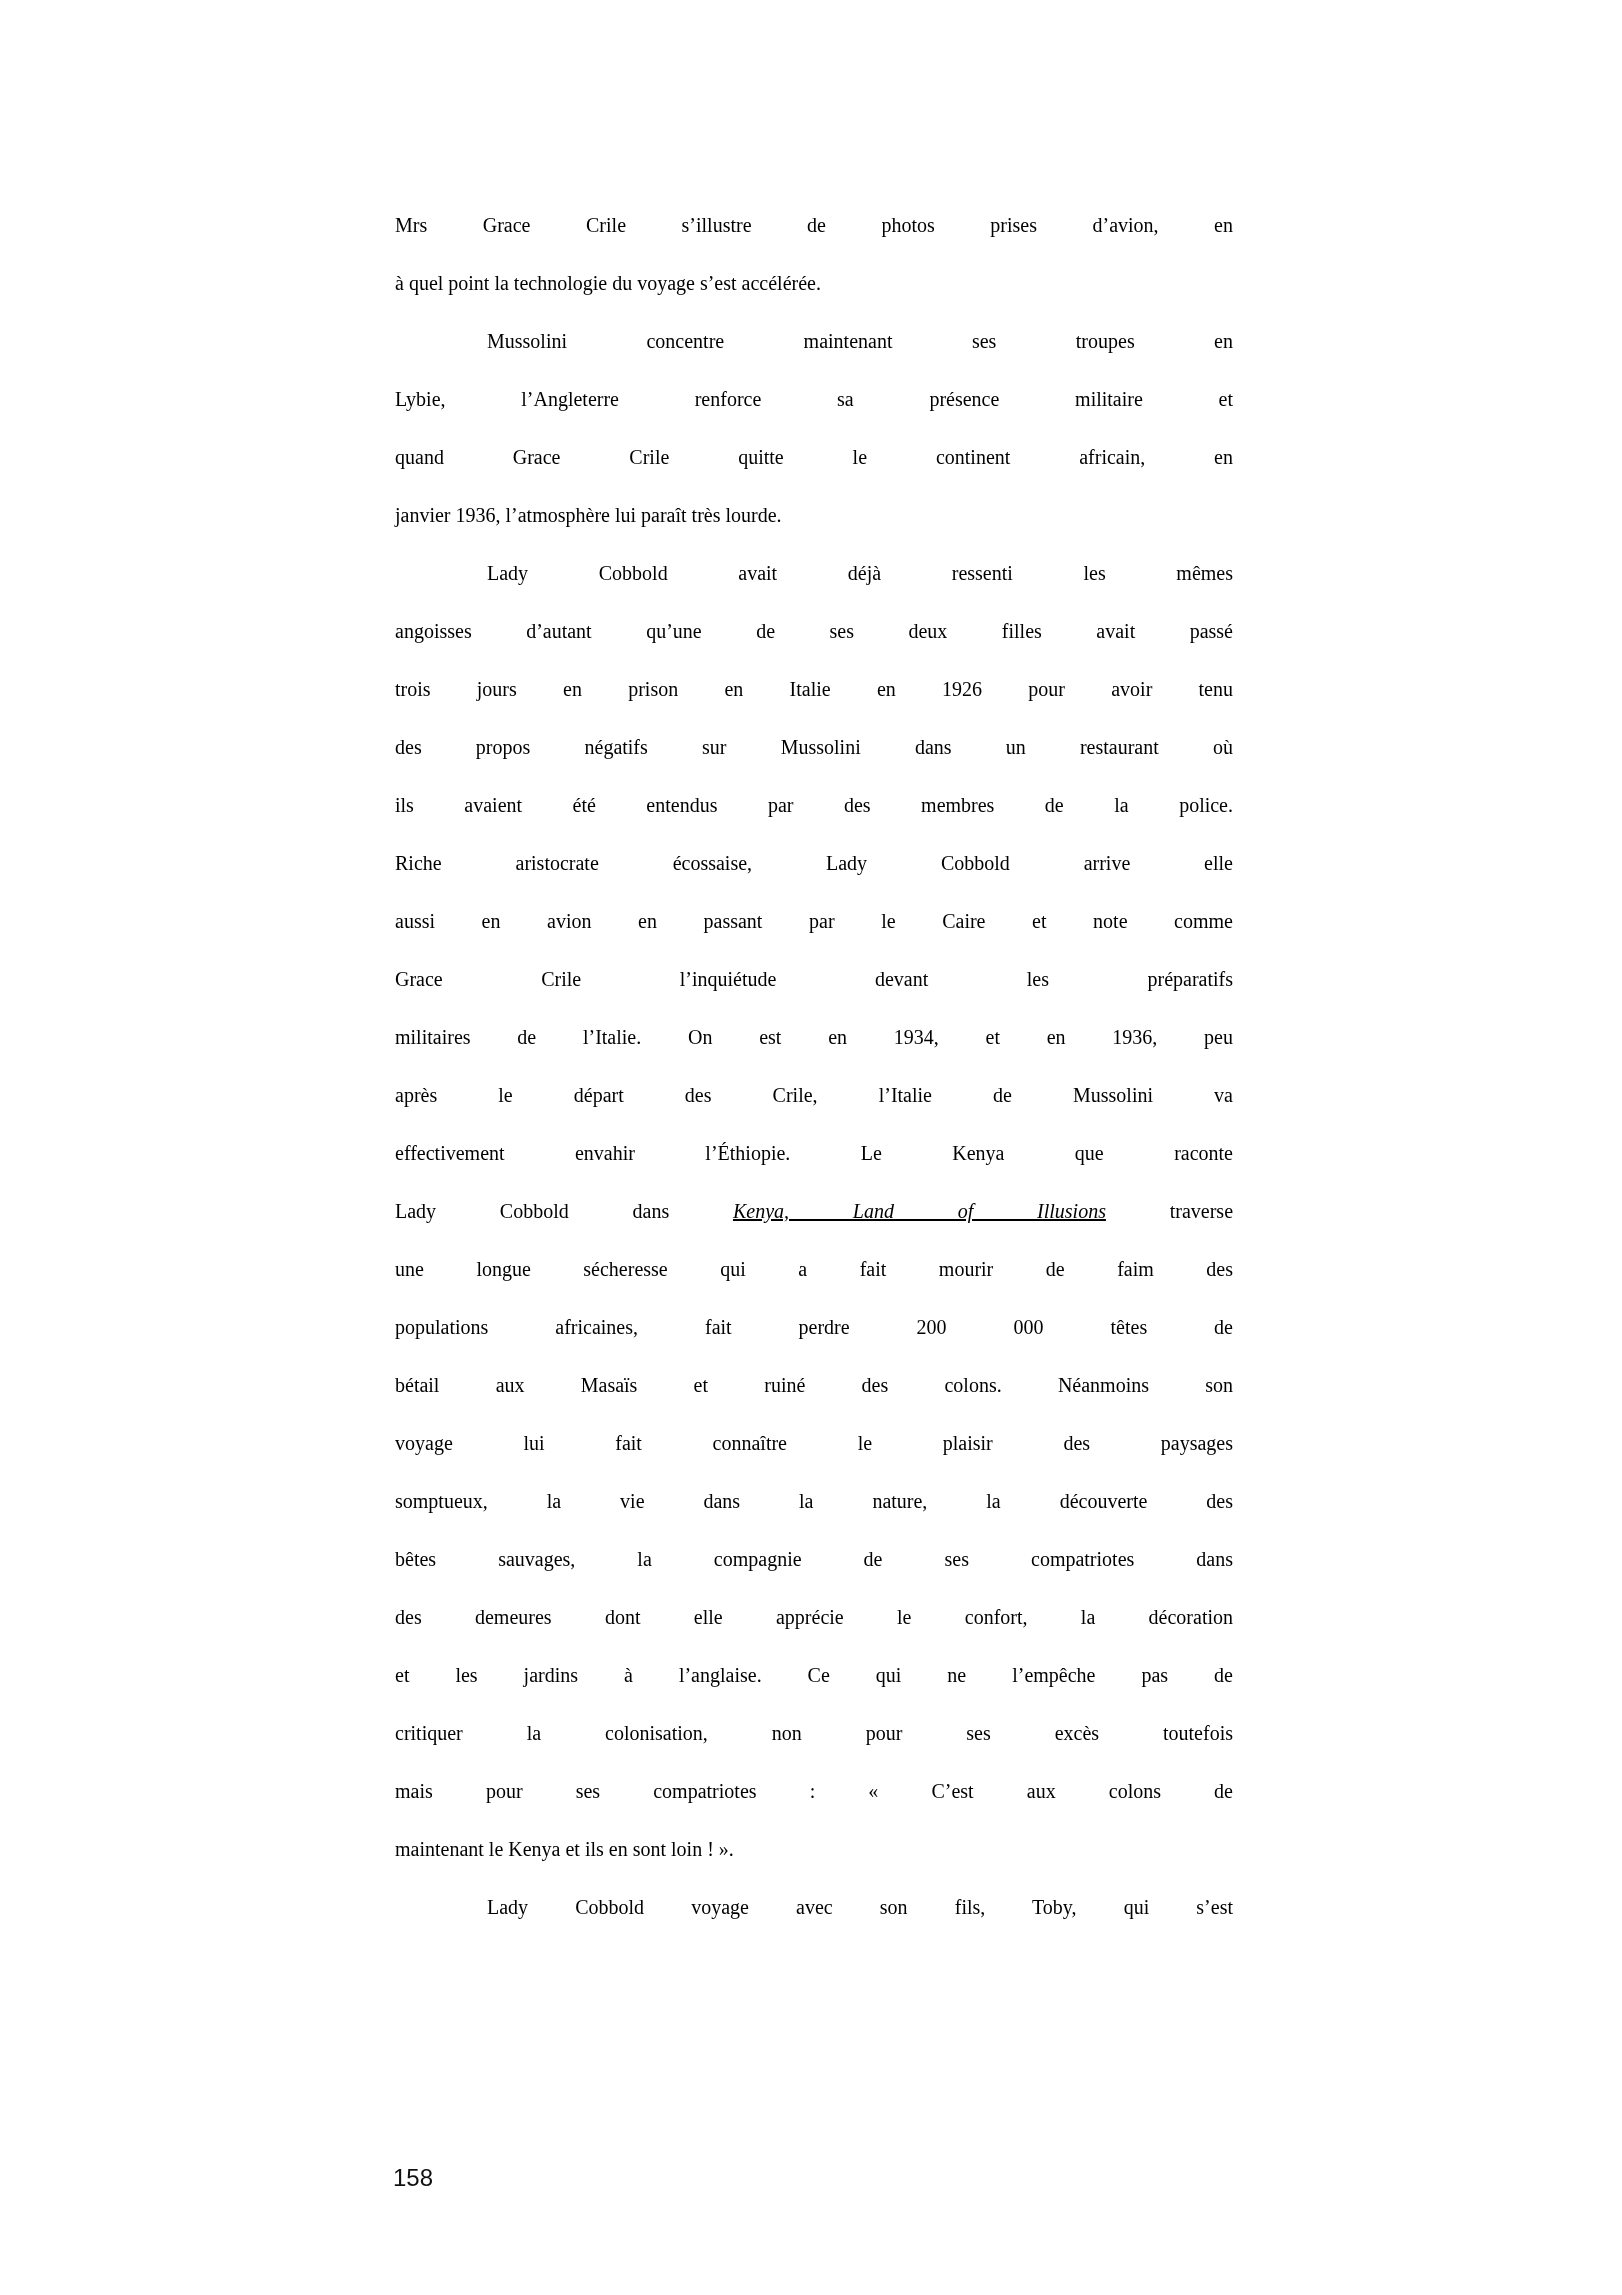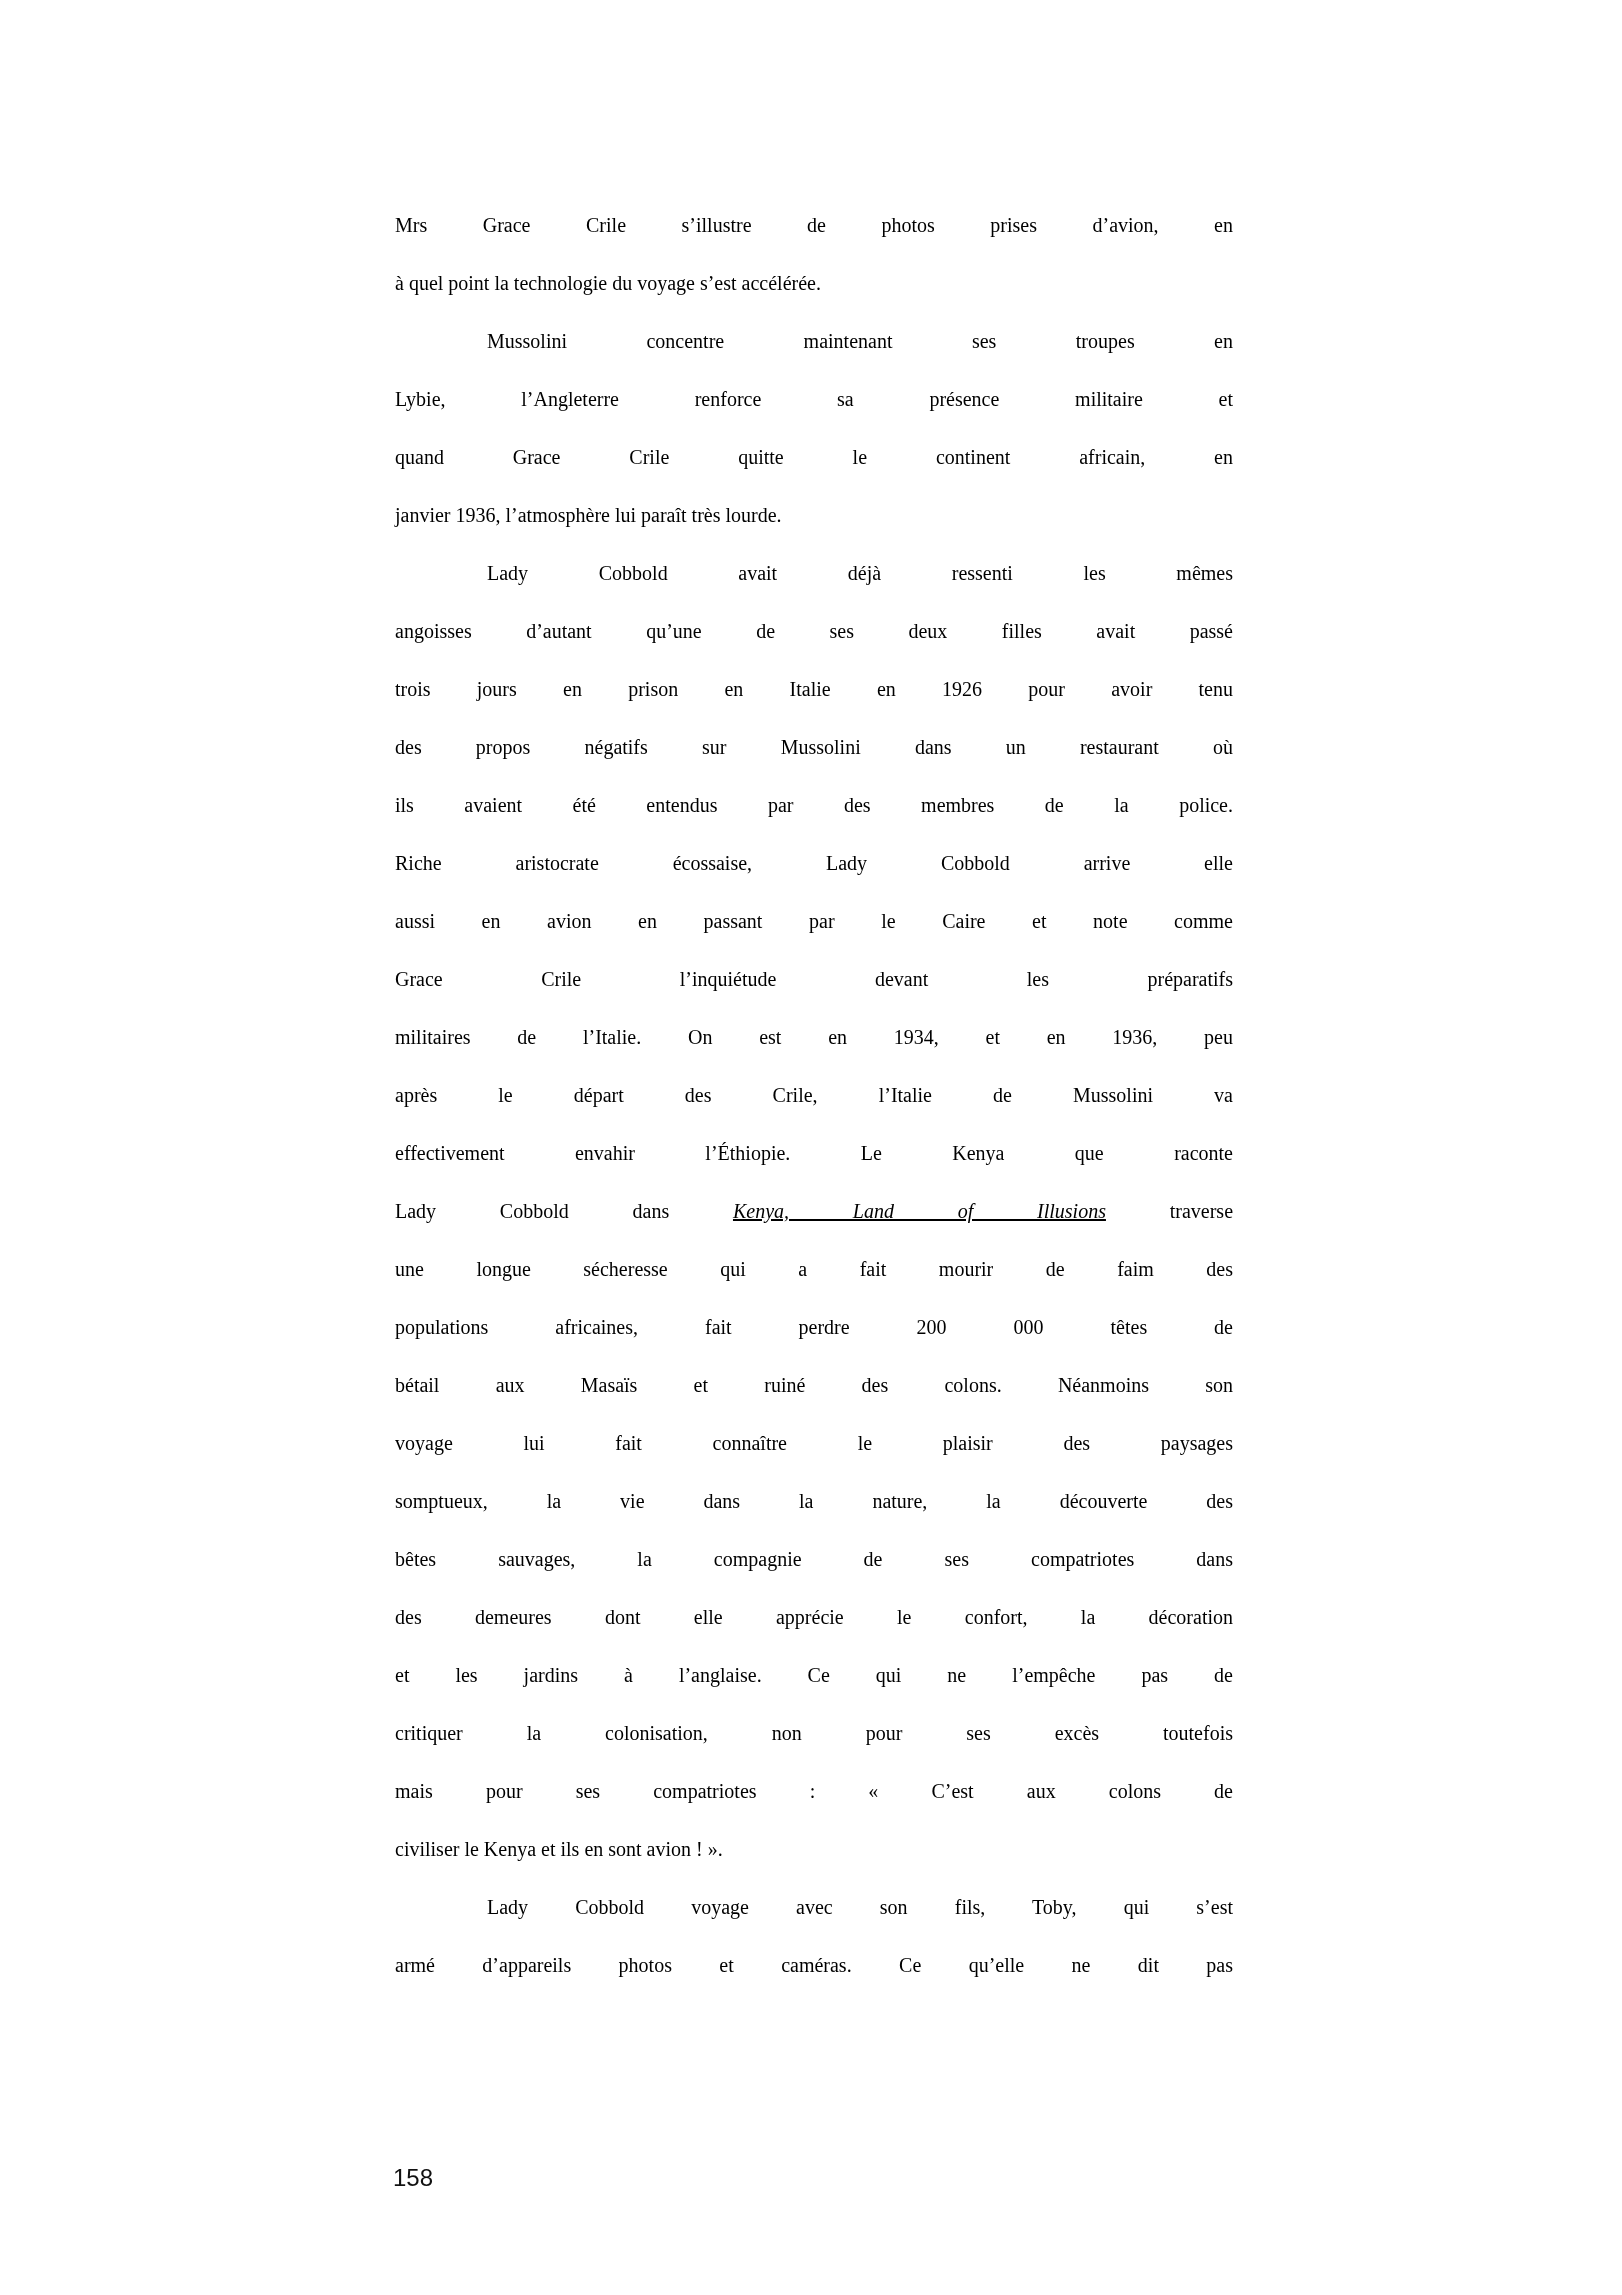--- a/index.html
+++ b/index.html
@@ -74,22 +74,21 @@
         <div class="line"><span>une longue sécheresse qui a fait mourir de faim des</span></div>
         <div class="line"><span>populations africaines, fait perdre 200 000 têtes de</span></div>
         <div class="line"><span>bétail aux Masaïs et ruiné des colons. Néanmoins son</span></div>
         <div class="line"><span>voyage lui fait connaître le plaisir des paysages</span></div>
         <div class="line"><span>somptueux, la vie dans la nature, la découverte des</span></div>
         <div class="line"><span>bêtes sauvages, la compagnie de ses compatriotes dans</span></div>
         <div class="line"><span>des demeures dont elle apprécie le confort, la décoration</span></div>
         <div class="line"><span>et les jardins à l’anglaise. Ce qui ne l’empêche pas de</span></div>
         <div class="line"><span>critiquer la colonisation, non pour ses excès toutefois</span></div>
         <div class="line"><span>mais pour ses compatriotes : « C’est aux colons de</span></div>
-        <div class="line last"><span>civiliser le Kenya et ils en sont avion ! ».</span></div>
+        <div class="line last"><span>maintenant le Kenya et ils en sont loin ! ».</span></div>
       </div>
       <div class="paragraph">
         <div class="line indent"><span>Lady Cobbold voyage avec son fils, Toby, qui s’est</span></div>
-        <div class="line"><span>armé d’appareils photos et caméras. Ce qu’elle ne dit pas</span></div>
       </div>
     </main>
   <footer class="page-number">158</footer>
 </div>
 
 
 </body></html>

